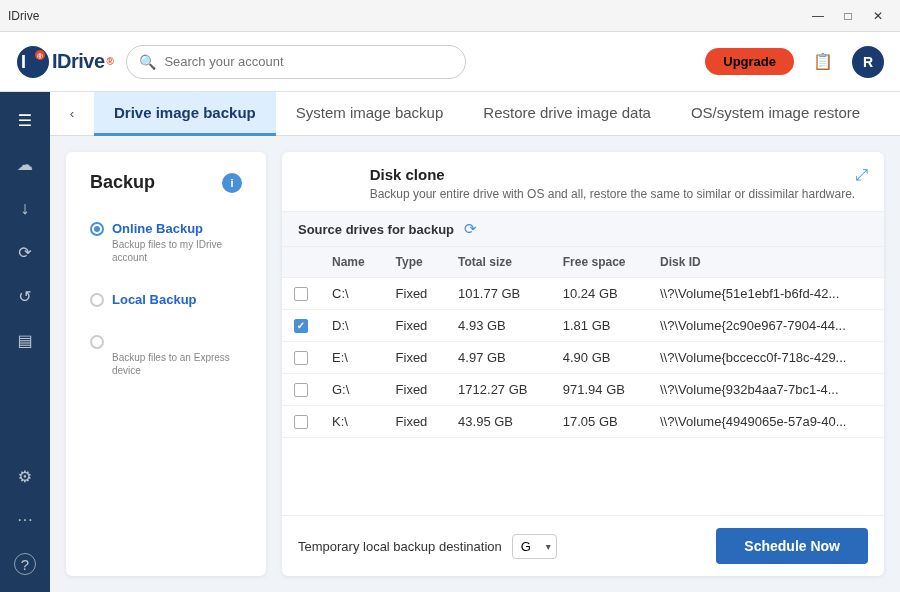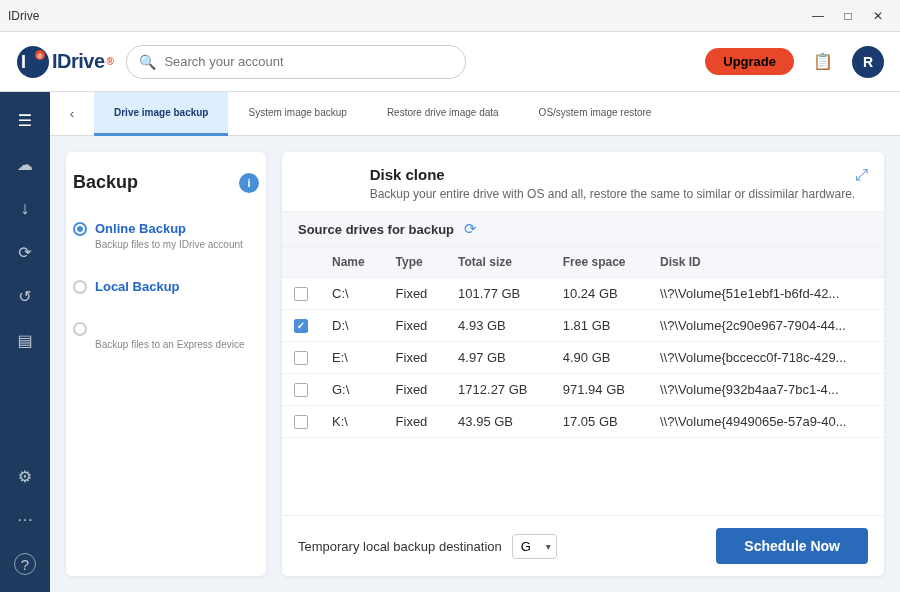--- a/index.html
+++ b/index.html
@@ -104,21 +104,21 @@
     .back-btn {
       width: 36px; height: 36px; border: none; background: transparent; cursor: pointer;
       display: flex; align-items: center; justify-content: center; color: #555; margin: 0 4px;
     }
     .tab {
       height: 44px;
       padding: 0 20px;
       display: flex;
       align-items: center;
       cursor: pointer;
-      font-size: 10px;
+      font-size: 15px;
       color: #555;
       border-bottom: 3px solid transparent;
       white-space: nowrap;
     }
     .tab.active {
       background: #ddeeff;
       color: #1a3b6e;
       font-weight: 600;
       border-bottom: 3px solid #4a90d9;
     }
@@ -130,21 +130,21 @@
       padding: 16px;
       gap: 16px;
       overflow: hidden;
     }
 
     
     .left-panel {
       width: 200px;
       background: white;
       border-radius: 6px;
-      padding: 20px 7px;
+      padding: 20px 24px;
       box-shadow: 0 1px 4px rgba(0,0,0,0.08);
     }
     .panel-title-row { display: flex; align-items: center; justify-content: space-between; margin-bottom: 16px; }
     .panel-title { font-size: 18px; font-weight: 700; color: #222; }
     .info-icon {
       width: 20px; height: 20px; border-radius: 50%; background: #4a90d9; color: white;
       display: flex; align-items: center; justify-content: center; font-size: 11px; font-weight: bold; cursor: pointer;
     }
     .backup-option { margin-bottom: 14px; cursor: pointer; margin-top: 28px; }
     .backup-option-row { display: flex; align-items: center; gap: 8px; margin-bottom: 2px; }

